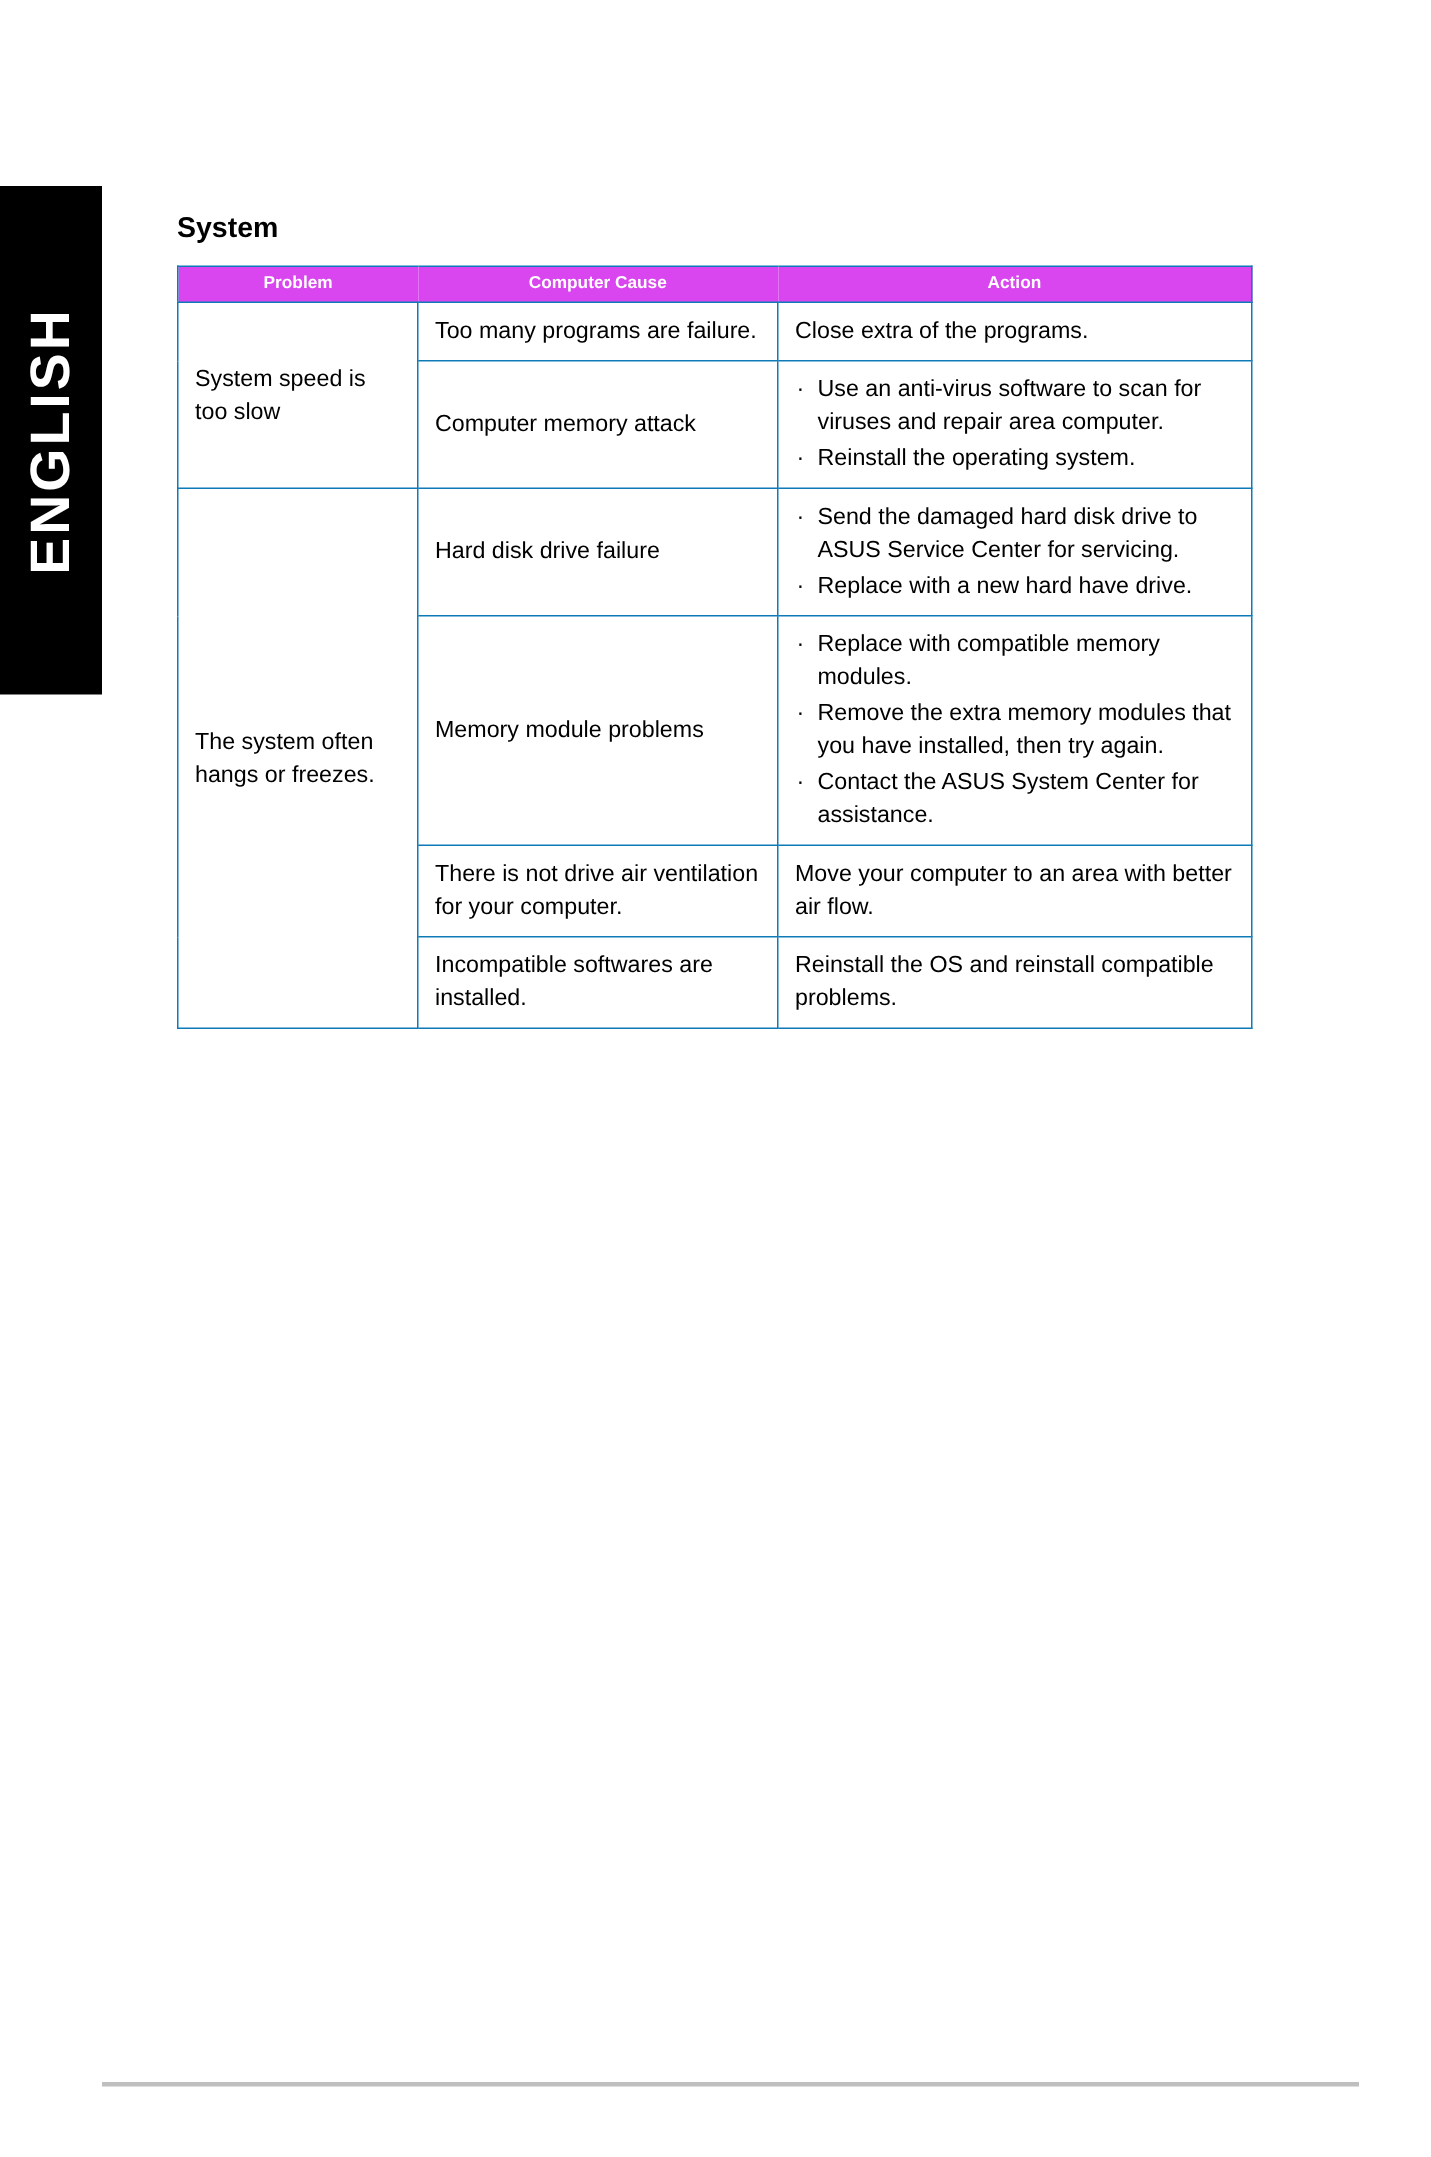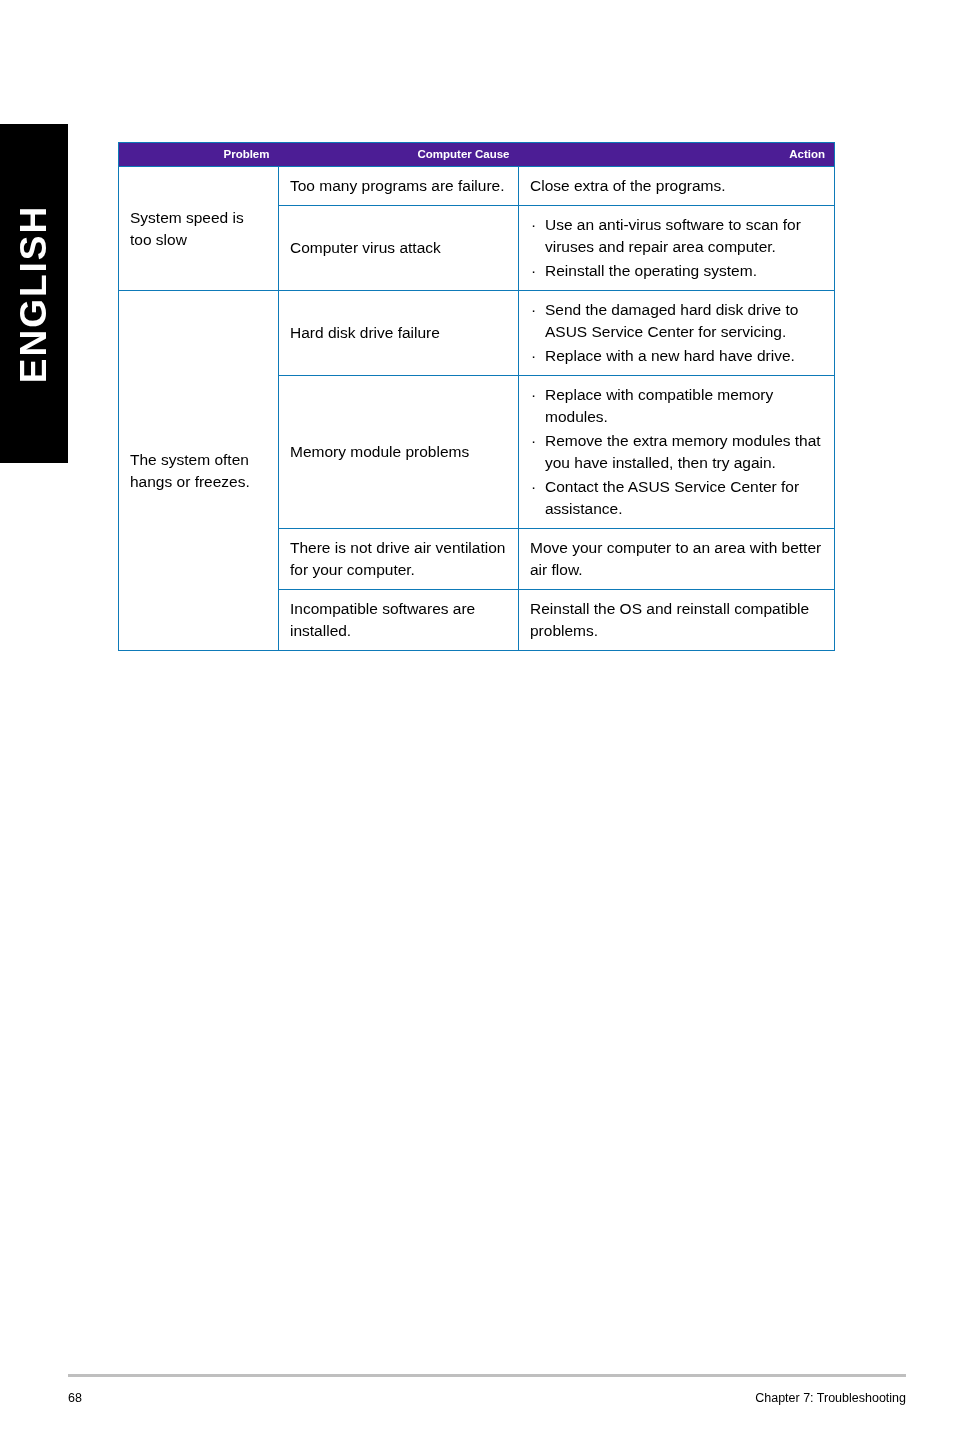--- a/index.html
+++ b/index.html
@@ -58,25 +58,25 @@
     border-collapse: collapse;
     width: 716px;
     table-layout: fixed;
     border: 1px solid #0e7ab8;
   }
   table.tshoot col.c1 { width: 160px; }
   table.tshoot col.c2 { width: 240px; }
   table.tshoot col.c3 { width: 316px; }
 
   table.tshoot thead th {
-    background: #4c1d95;
+    background: #d946ef;
     color: #ffffff;
     font-size: 11.5px;
     font-weight: bold;
-    text-align: right;
+    text-align: center;
     padding: 5px 9px 5px 9px;
     border: none;
     line-height: 1.15;
   }
 
   table.tshoot td {
     border: 1px solid #0e7ab8;
     font-size: 15.5px;
     color: #000000;
     padding: 8px 10px 8px 11px;
@@ -132,20 +132,21 @@
 </style>
 </head>
 <body>
 
 <div class="lang-tab">
   <div class="lang-tab-label">ENGLISH</div>
 </div>
 
 <div class="page-body">
 
+  <h2 class="section-title">System</h2>
 
   <table class="tshoot">
     <colgroup>
       <col class="c1">
       <col class="c2">
       <col class="c3">
     </colgroup>
     <thead>
       <tr>
         <th>Problem</th>
@@ -157,21 +158,21 @@
 
       <tr>
         <td class="problem-cell" rowspan="2">System speed is too slow</td>
         <td>Too many programs are failure.</td>
         <td>
           <span>Close extra of the programs.</span>
         </td>
       </tr>
 
       <tr>
-        <td>Computer virus attack</td>
+        <td>Computer memory attack</td>
         <td>
           <ul class="actions">
             <li>
               <span class="bullet-dot">·</span>
               <span>Use an anti-virus software to scan for viruses and repair area computer.</span>
             </li>
             <li>
               <span class="bullet-dot">·</span>
               <span>Reinstall the operating system.</span>
             </li>
@@ -203,21 +204,21 @@
             <li>
               <span class="bullet-dot">·</span>
               <span>Replace with compatible memory modules.</span>
             </li>
             <li>
               <span class="bullet-dot">·</span>
               <span>Remove the extra memory modules that you have installed, then try again.</span>
             </li>
             <li>
               <span class="bullet-dot">·</span>
-              <span>Contact the ASUS Service Center for assistance.</span>
+              <span>Contact the ASUS System Center for assistance.</span>
             </li>
           </ul>
         </td>
       </tr>
 
       <tr>
         <td>There is not drive air ventilation for your computer.</td>
         <td>
           <span>Move your computer to an area with better air flow.</span>
         </td>
@@ -228,17 +229,13 @@
         <td>
           <span>Reinstall the OS and reinstall compatible problems.</span>
         </td>
       </tr>
     </tbody>
   </table>
 </div>
 
 <div class="footer">
   <div class="footer-rule"></div>
-  <div class="footer-row">
-    <div>68</div>
-    <div>Chapter 7: Troubleshooting</div>
-  </div>
 </div>
 
 </body></html>

